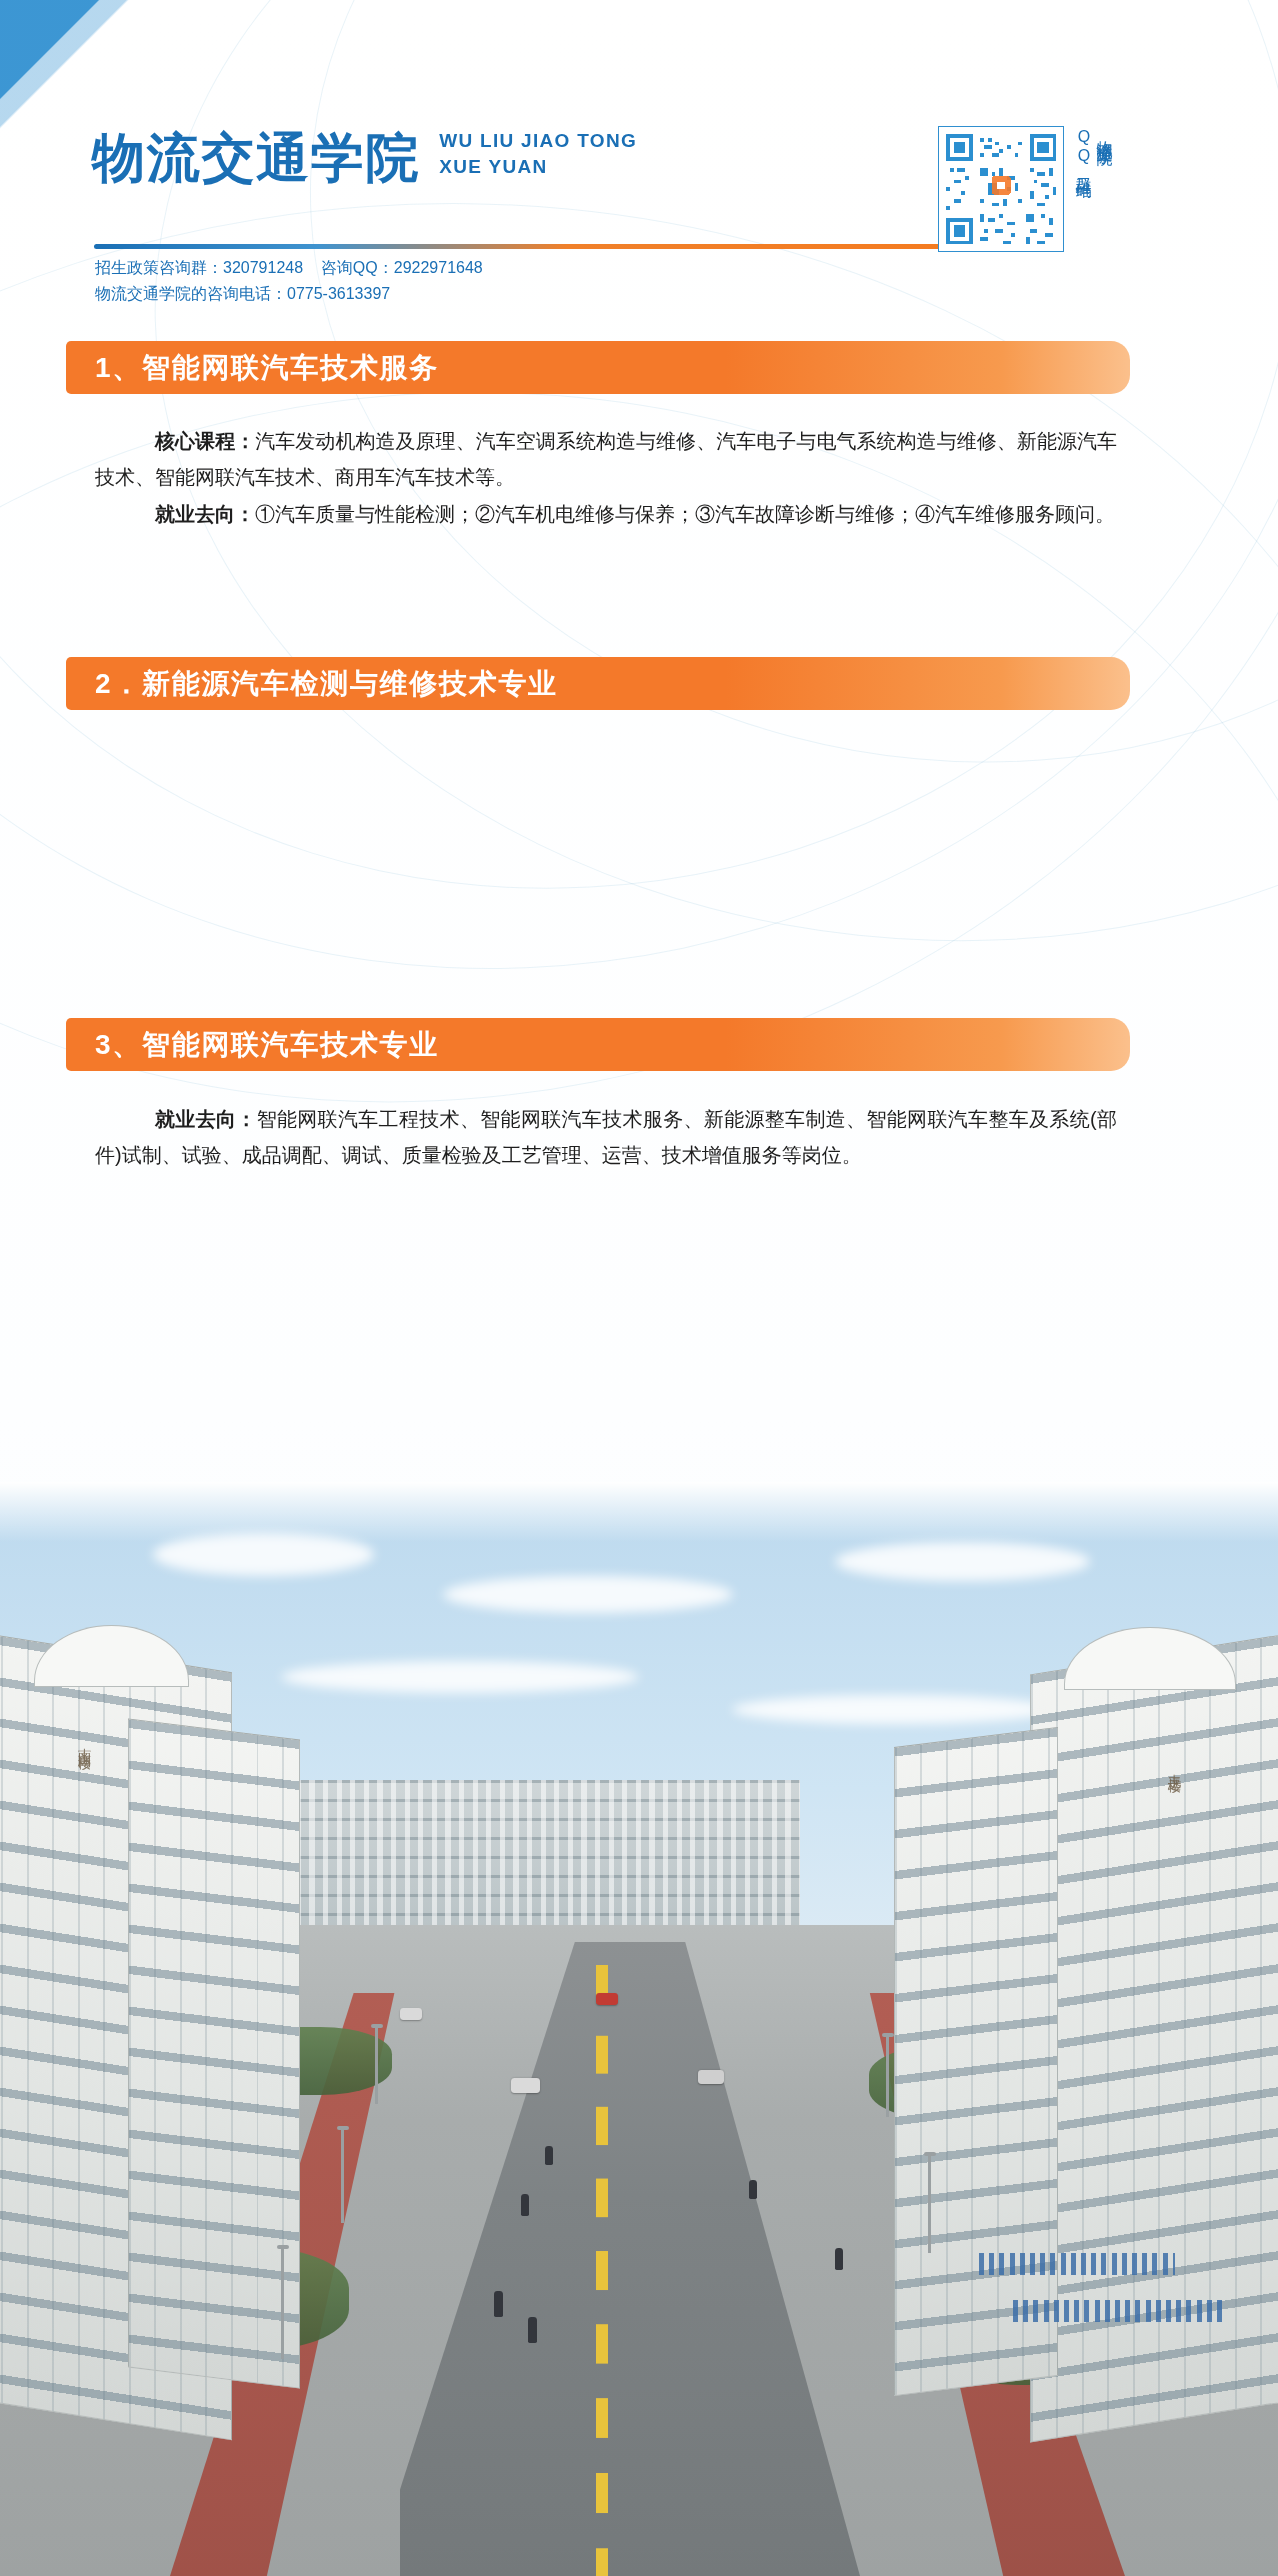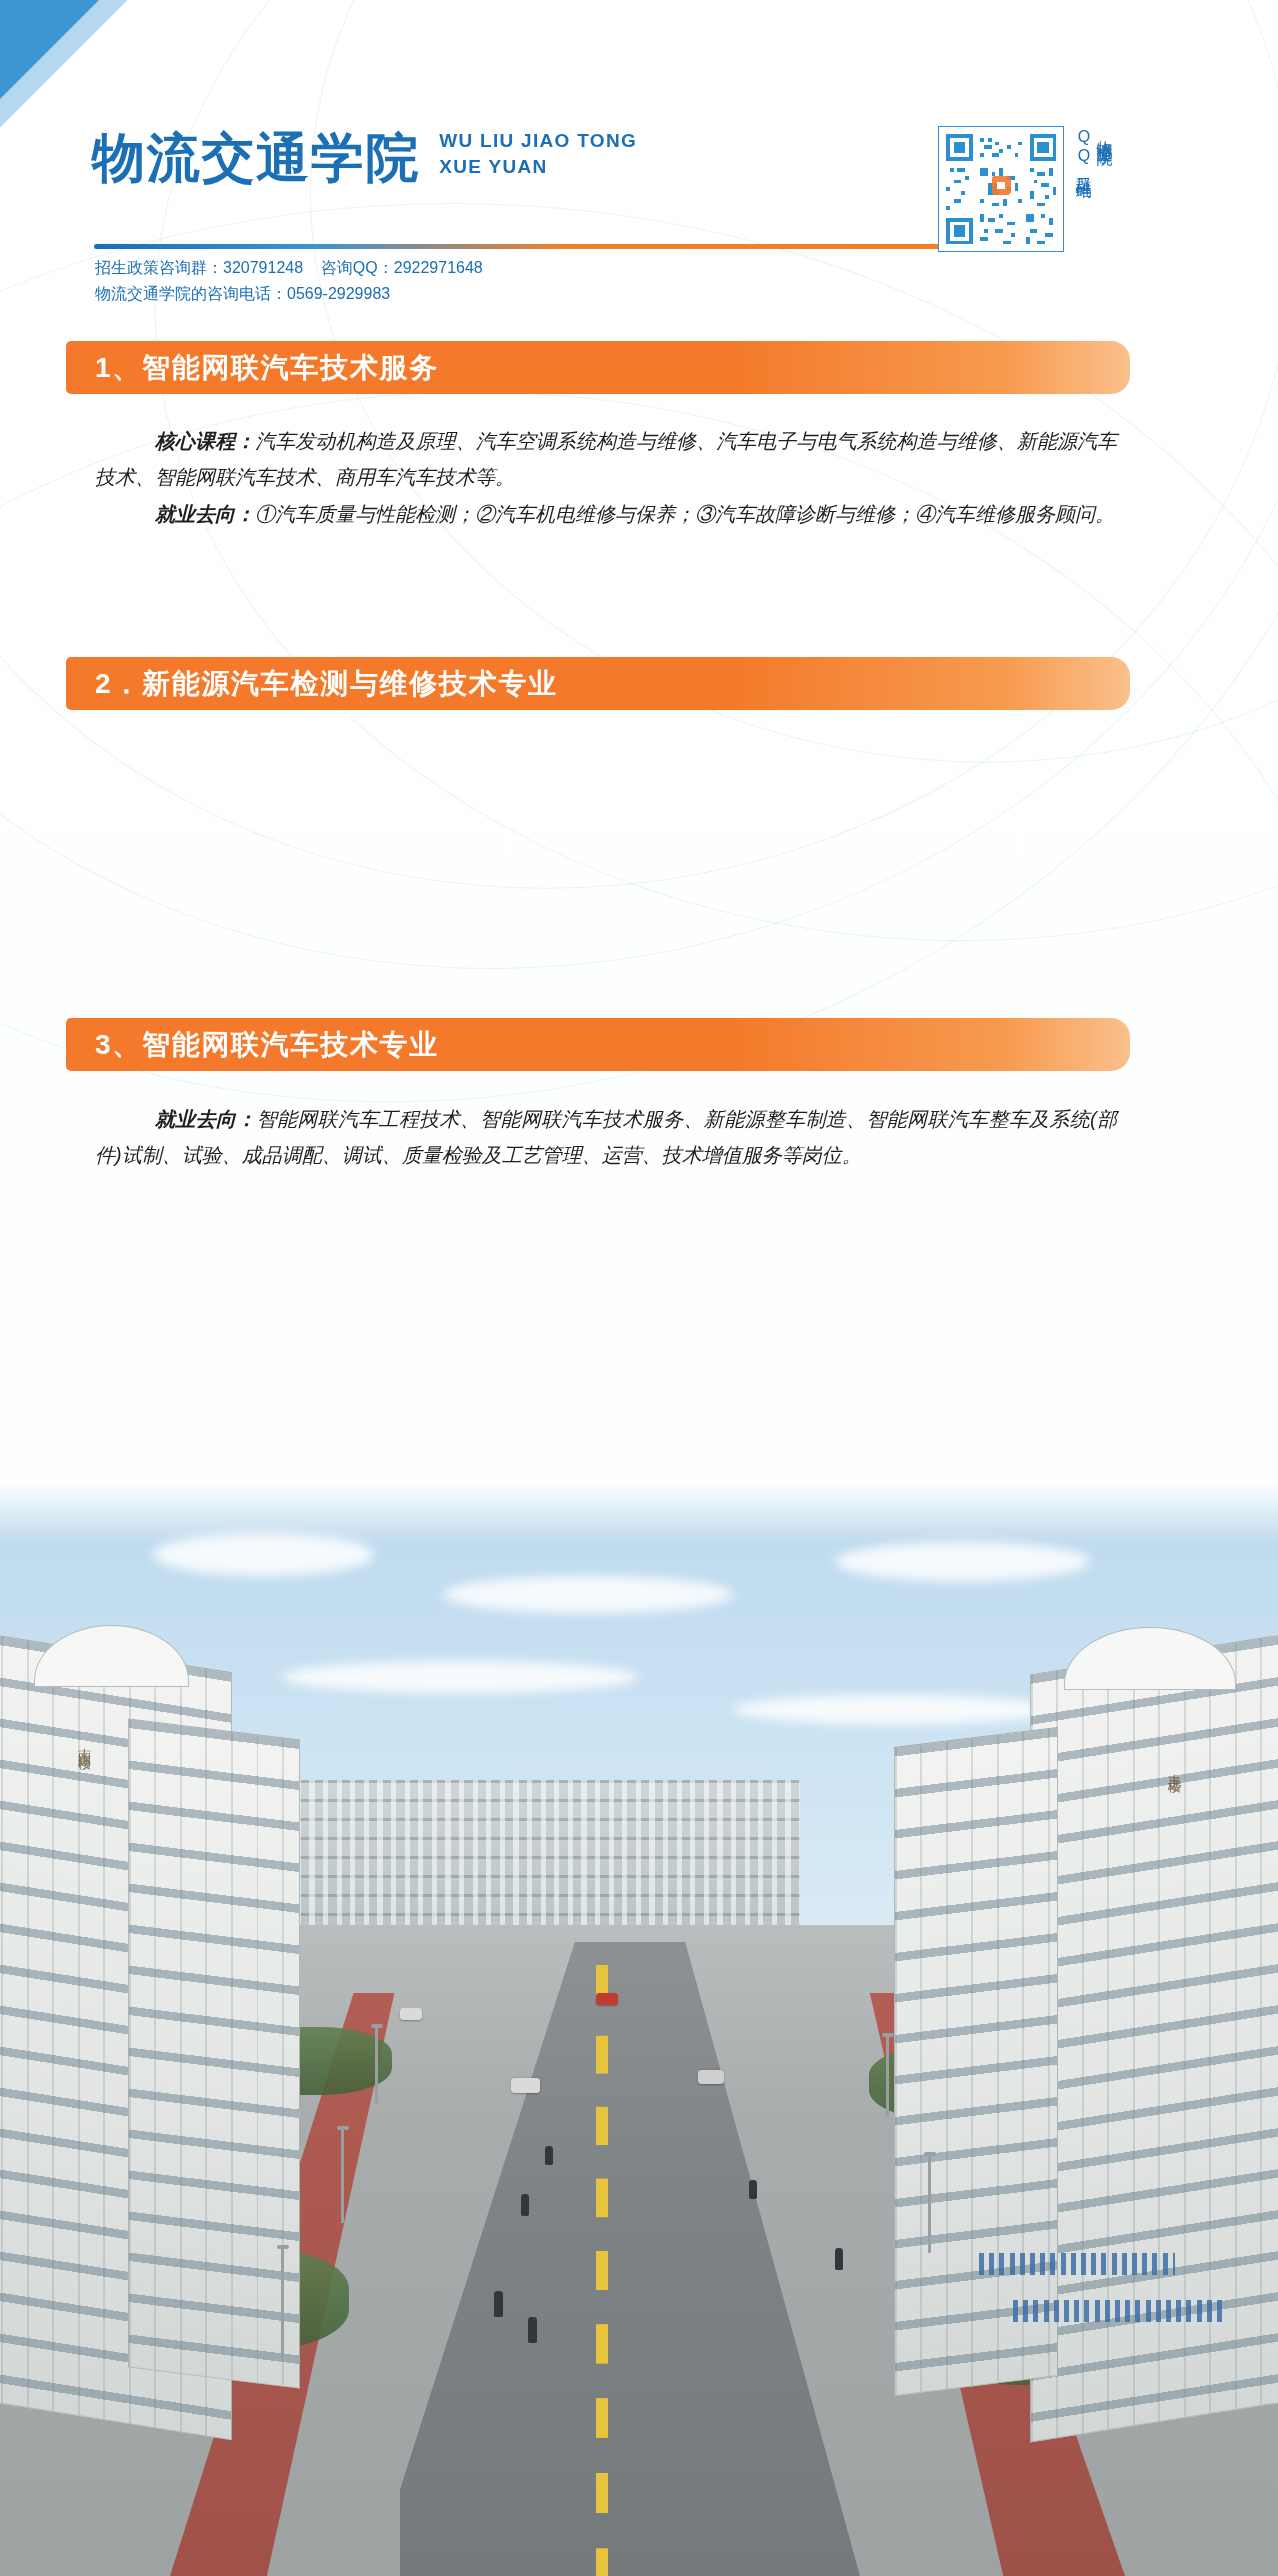--- a/index.html
+++ b/index.html
@@ -159,21 +159,21 @@
   
   .para {
     position: absolute;
     left: 95px;
     width: 1022px;
     font-size: 20px;
     line-height: 1.78;
     color: #1e1e1e;
     text-align: justify;
   }
-  .para p { margin: 0 0 1.7px 0; text-indent: 3em; font-style: italic; }
+  .para p { margin: 0 0 1.7px 0; text-indent: 3em; }
   .para b { font-weight: bold; }
 
   
   .photo {
     position: absolute;
     left: 0;
     top: 1482px;
     width: 1278px;
     height: 1094px;
     overflow: hidden;
@@ -330,21 +330,21 @@
       <div class="title-en">
         <div>WU LIU JIAO TONG</div>
         <div>XUE YUAN</div>
       </div>
     </div>
 
     <div class="rule"></div>
 
     <div class="contact">
       <div class="ln">招生政策咨询群：320791248    咨询QQ：2922971648</div>
-      <div class="ln">物流交通学院的咨询电话：0569-2929983</div>
+      <div class="ln">物流交通学院的咨询电话：0775-3613397</div>
     </div>
 
     <div class="qr-box">
       <svg class="qr-canvas" viewBox="0 0 29 29" shape-rendering="crispEdges">
         <rect width="29" height="29" fill="#ffffff"></rect>
         <g fill="#2b8fd0">
           <rect x="0" y="0" width="7" height="1"></rect>
             <rect x="0" y="6" width="7" height="1"></rect>
           <rect x="0" y="0" width="1" height="7"></rect>
             <rect x="6" y="0" width="1" height="7"></rect>

